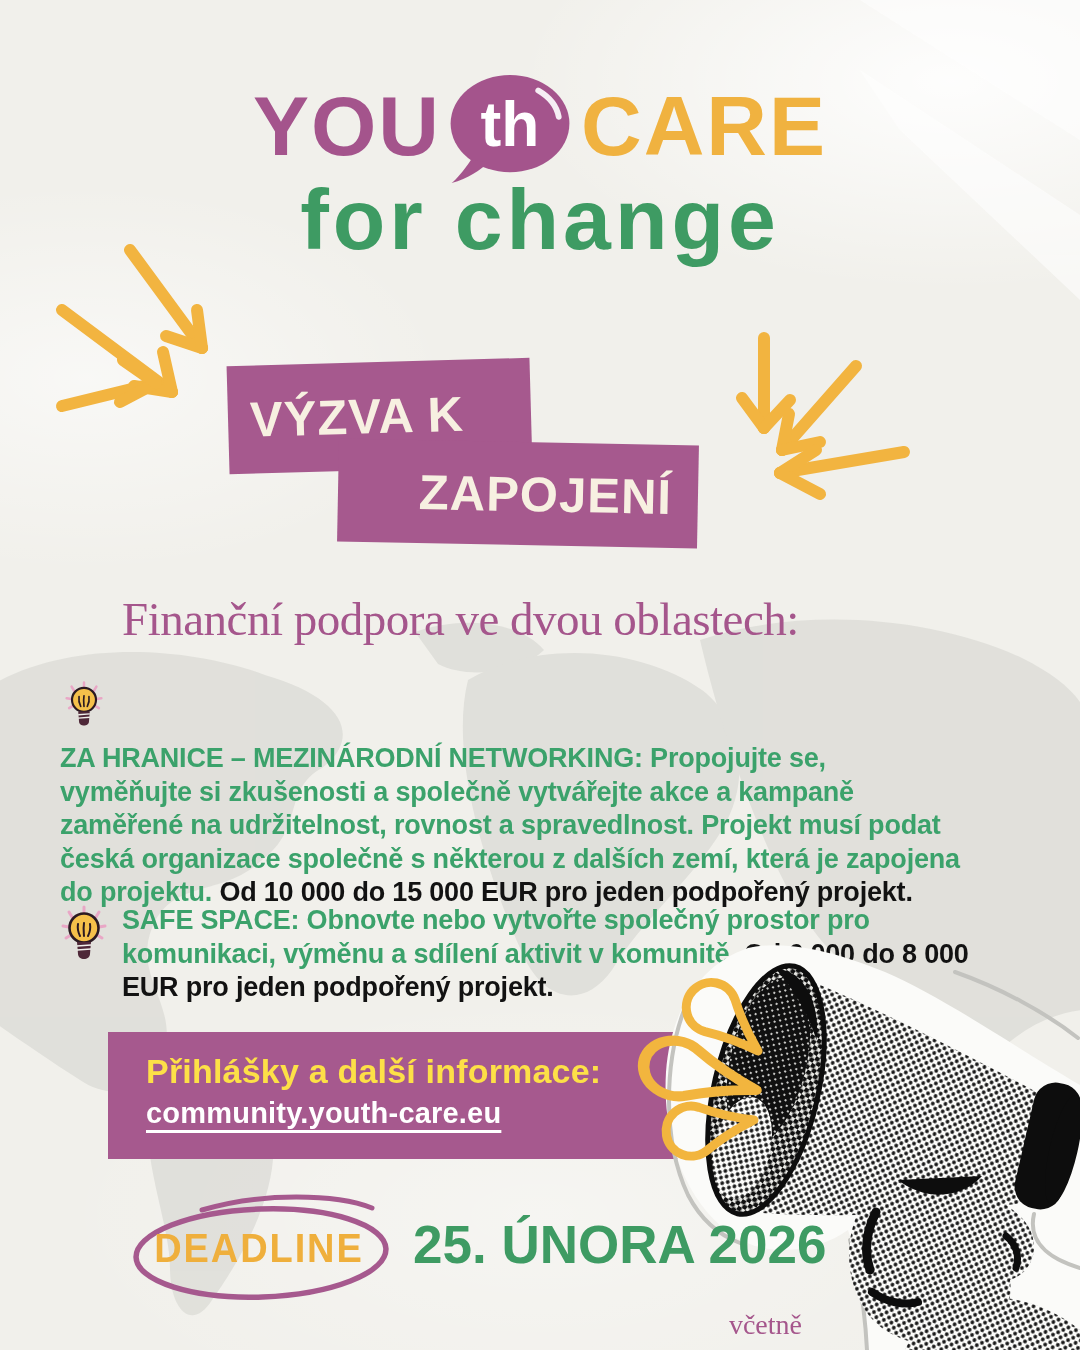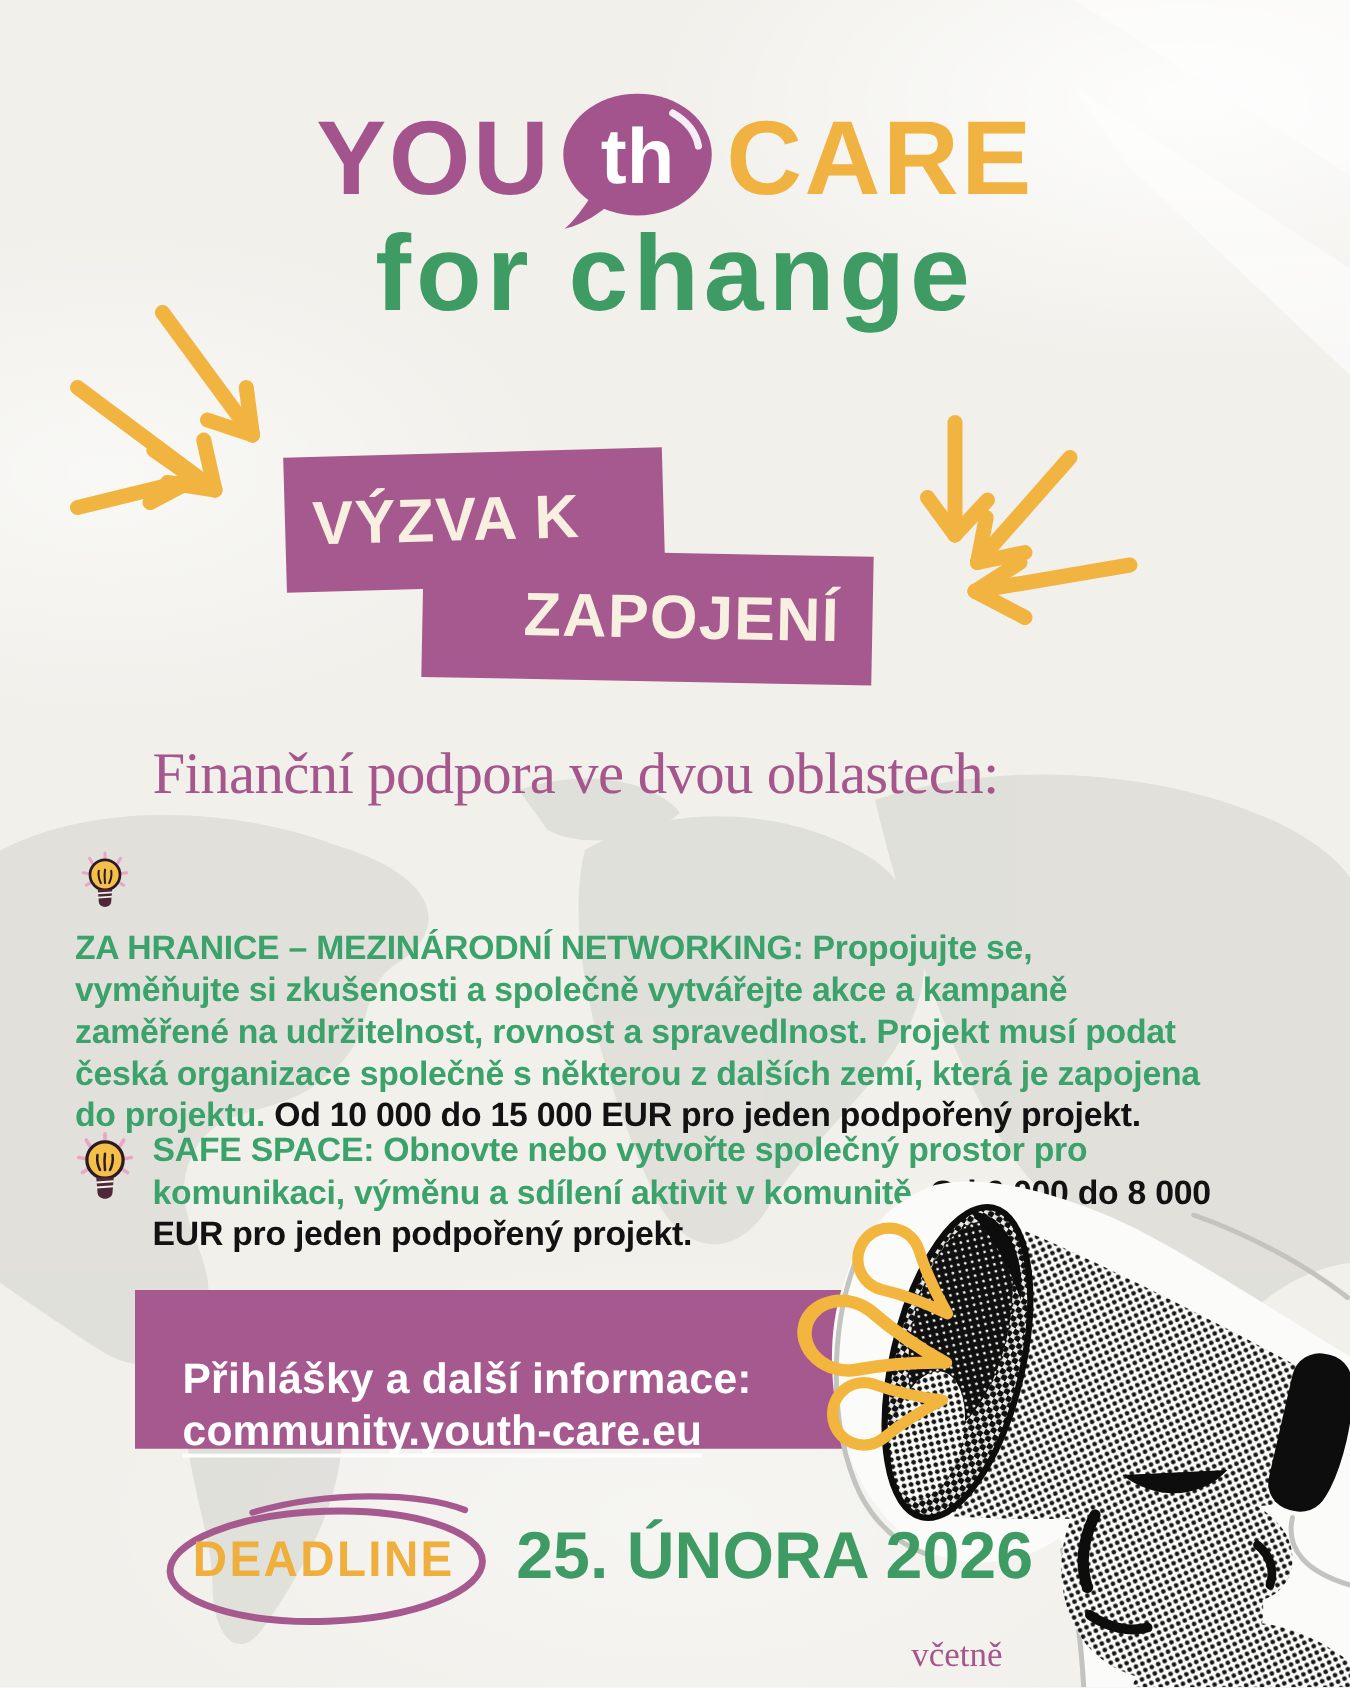--- a/index.html
+++ b/index.html
@@ -31,22 +31,22 @@
   
   .bullet{left:60px;width:960px;display:flex;gap:14px;z-index:2;}
   .bullet-1{top:680px;flex-direction:column;}
   .bullet-2{top:891px;margin-top:13px;}
   .bulb{flex:0 0 48px;width:48px;height:58px;}
   .bullet-text{width:902px;font-size:27px;font-weight:bold;line-height:33.5px;letter-spacing:-.2px;color:#3BA26B;}
   .bullet-text .tgreen{color:#3BA26B;}
   .bullet-text .tblack{color:#121212;}
   
   .banner{left:108px;top:1032px;width:868px;height:127px;background:#A6598E;z-index:3;box-sizing:border-box;padding:17px 0 0 38px;}
-  .banner-line1{font-size:34px;font-weight:bold;color:#ffffff;letter-spacing:.2px;line-height:44px;margin-top:32px;}
-  .banner-link{display:inline-block;font-size:34px;font-weight:bold;color:#FFFFFF;letter-spacing:.2px;line-height:40px;
+  .banner-line1{font-size:34px;font-weight:bold;color:#fde047;letter-spacing:.2px;line-height:44px;}
+  .banner-link{display:inline-block;font-size:29px;font-weight:bold;color:#FFFFFF;letter-spacing:.2px;line-height:40px;
                text-decoration:underline;text-decoration-thickness:3px;text-underline-offset:7px;}
   
   .deadline-ellipse{left:122px;top:1188px;z-index:5;}
   .deadline-label{left:133px;top:1226px;width:252px;text-align:center;font-size:40px;font-weight:bold;color:#EFAF3C;letter-spacing:2px;z-index:6;transform:scaleX(.95);}
   .deadline-date{left:413px;top:1214px;font-size:53px;font-weight:bold;color:#3E9B63;letter-spacing:0;z-index:5;}
   .deadline-note{left:600px;top:1309px;width:202px;text-align:right;font-family:"Liberation Serif",serif;font-size:28px;color:#A5568C;z-index:5;}
   
   .bgmap{left:0;top:0;z-index:1;}
   .arrows{z-index:2;}
   .megaphone{left:588px;top:918px;z-index:4;pointer-events:none;}

